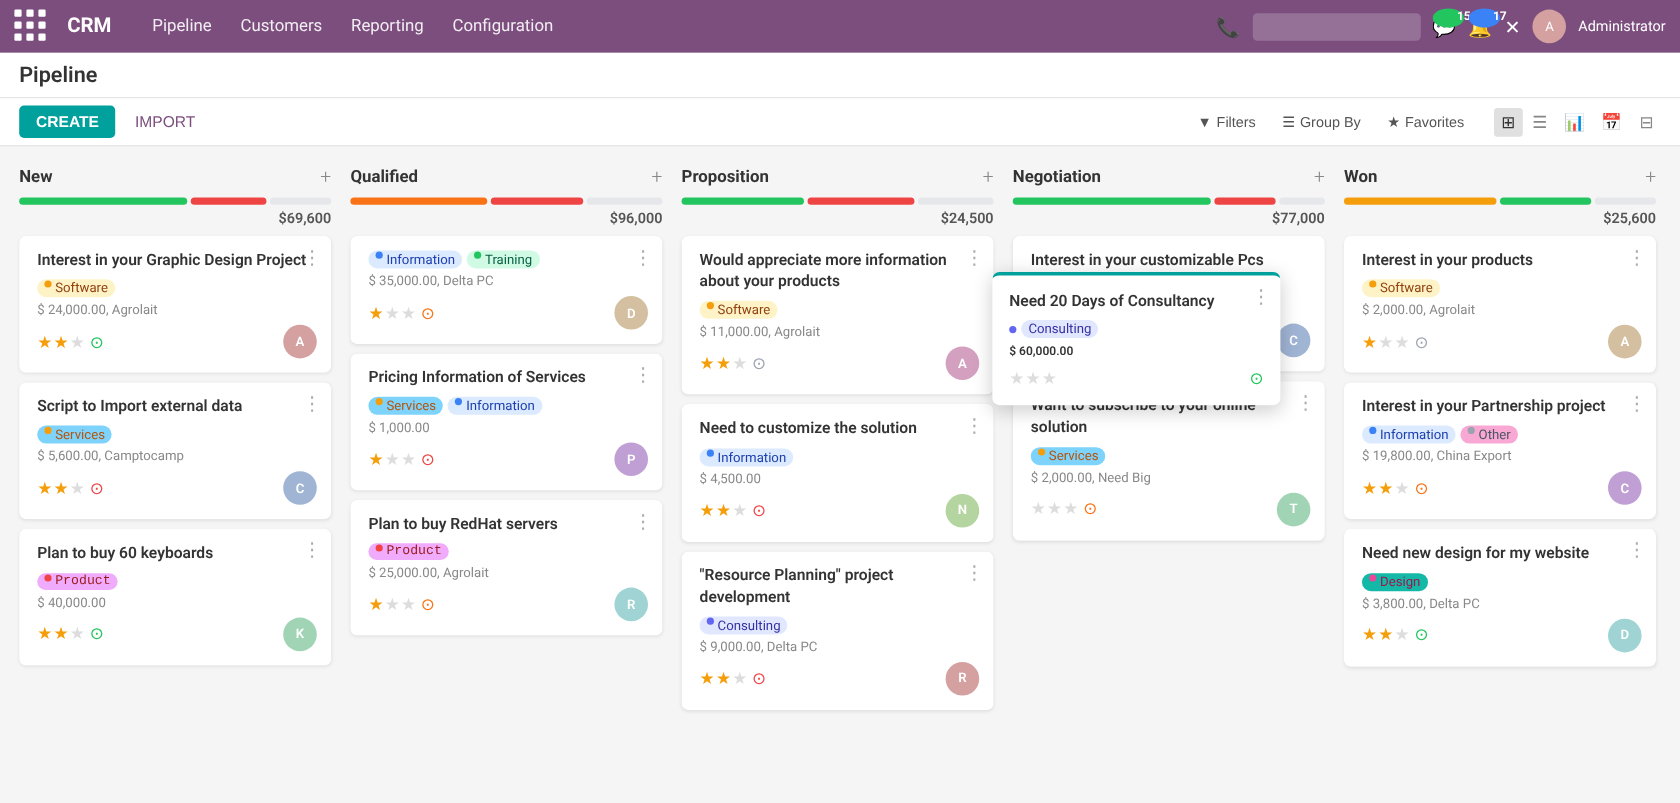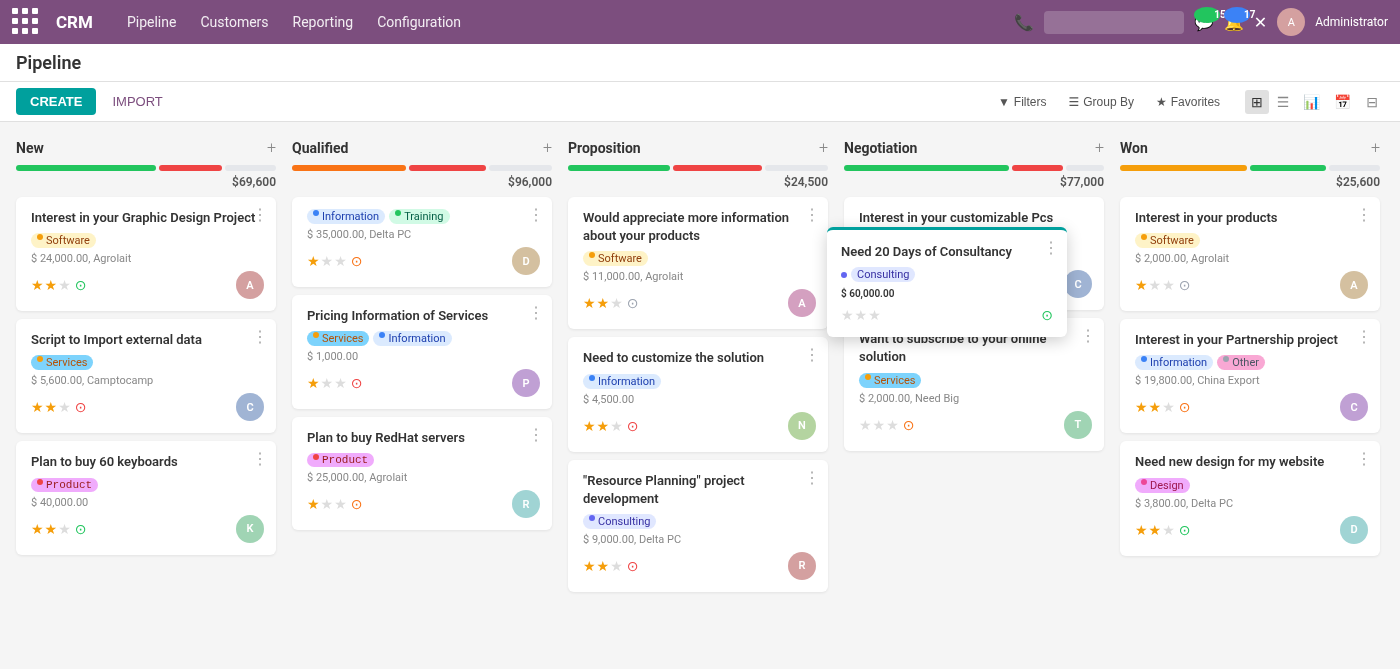--- a/index.html
+++ b/index.html
@@ -77,21 +77,21 @@
     .popup-card-tag { display: flex; align-items: center; gap: 4px; margin-bottom: 6px; font-size: 12px; }
     .popup-amount { font-size: 10px; font-weight: 600; margin-bottom: 8px; }
     .popup-footer { display: flex; align-items: center; justify-content: space-between; }
 
     .tag-software { background: #fef3c7; color: #92400e; }
     .tag-services { background: #7dd3fc; color: #b45309; }
     .tag-product { background: #f0abfc; color: #991b1b; font-family: Liberation Mono, monospace; }
     .tag-information { background: #dbeafe; color: #1e40af; }
     .tag-training { background: #d1fae5; color: #065f46; }
     .tag-consulting { background: #e0e7ff; color: #3730a3; }
-    .tag-design { background: #f0abfc; color: #9d174d; }
+    .tag-design { background: #14b8a6; color: #9d174d; }
     .tag-other { background: #f9a8d4; color: #4b5563; }
 
     .card-menu { position: absolute; top: 8px; right: 8px; color: #aaa; font-size: 16px; cursor: pointer; }
 
     
     .av1 { background: #d4a0a0; color: white; }
     .av2 { background: #a0b4d4; color: white; }
     .av3 { background: #a0d4b4; color: white; }
     .av4 { background: #d4c0a0; color: white; }
     .av5 { background: #c0a0d4; color: white; }

